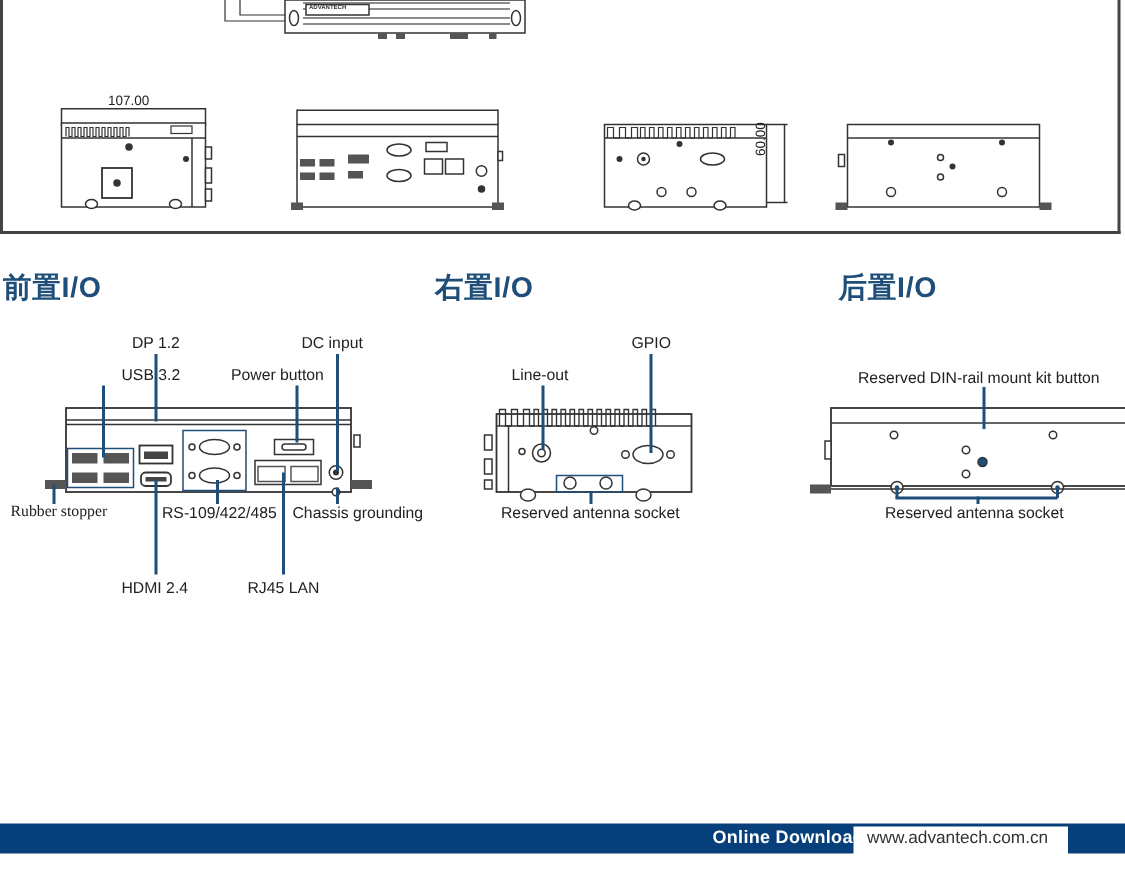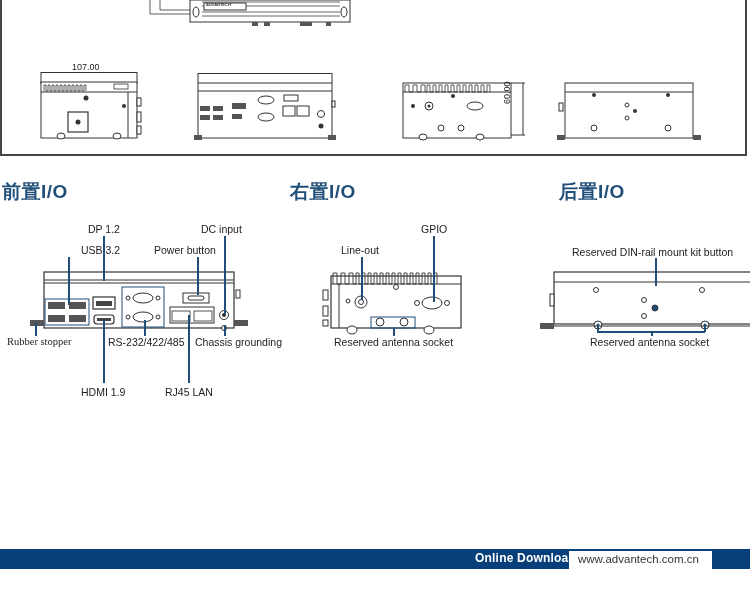--- a/index.html
+++ b/index.html
@@ -162,23 +162,23 @@
 <div class="lead" style="left:103px;top:236px;width:1.5px;height:45px;"></div>
 <div class="lead" style="left:197px;top:257px;width:1.5px;height:38px;"></div>
 <div class="lead" style="left:224px;top:236px;width:1.5px;height:78px;"></div>
 <div class="lead" style="left:35px;top:323px;width:1.5px;height:13px;"></div>
 <div class="lead" style="left:103px;top:320px;width:1.5px;height:63px;"></div>
 <div class="lead" style="left:144px;top:320px;width:1.5px;height:16px;"></div>
 <div class="lead" style="left:188px;top:315px;width:1.5px;height:68px;"></div>
 <div class="lead" style="left:224px;top:325px;width:1.5px;height:11px;"></div>
 
 <div class="lbl" style="left:7px;top:336px;font-family:Liberation Serif, serif;">Rubber stopper</div>
-<div class="lbl" style="left:108px;top:336px;">RS-232/422/485</div>
+<div class="lbl" style="left:108px;top:336px;">RS-109/422/485</div>
 <div class="lbl" style="left:195px;top:336px;">Chassis grounding</div>
-<div class="lbl" style="left:81px;top:386px;">HDMI 1.9</div>
+<div class="lbl" style="left:81px;top:386px;">HDMI 2.4</div>
 <div class="lbl" style="left:165px;top:386px;">RJ45 LAN</div>
 
 <div class="title" style="left:290px;top:179px;">右置I/O</div>
 <div class="lbl" style="left:421px;top:223px;">GPIO</div>
 <div class="lbl" style="left:341px;top:244px;">Line-out</div>
 
 <svg style="left:315px;top:270px;" width="150" height="62">
   <rect x="16" y="6" width="130" height="52" fill="#fff" stroke="#333" stroke-width="1.2"></rect>
   <path d="M18 14 V3 h4 v11 h4 v-11 h4 v11 h4 v-11 h4 v11 h3 v-11 h3 v11 h3 v-11 h3 v11 h3 v-11 h3 v11 h3 v-11 h3 v11 h3 v-11 h3 v11 h3 v-11 h3 v11 h3 v-11 h3 v11 h3 v-11 h3 v11 h3 v-11 h3 v11 h3 v-11 h3 v11 h3 v-11 h3 v11 h3 v-11 h3 v11 h3 v-11 h3 v11 h3 v-11 h3 v11" stroke="#333" fill="none" stroke-width="0.9"></path>
   <line x1="16" y1="14" x2="146" y2="14" stroke="#333"></line>

